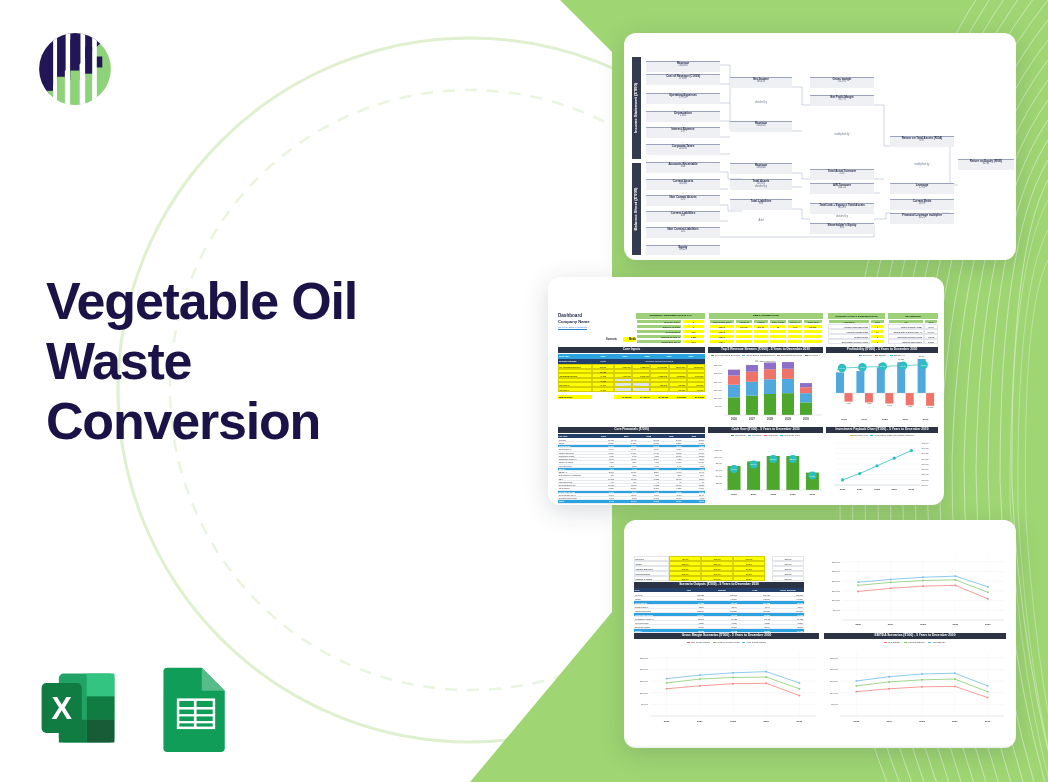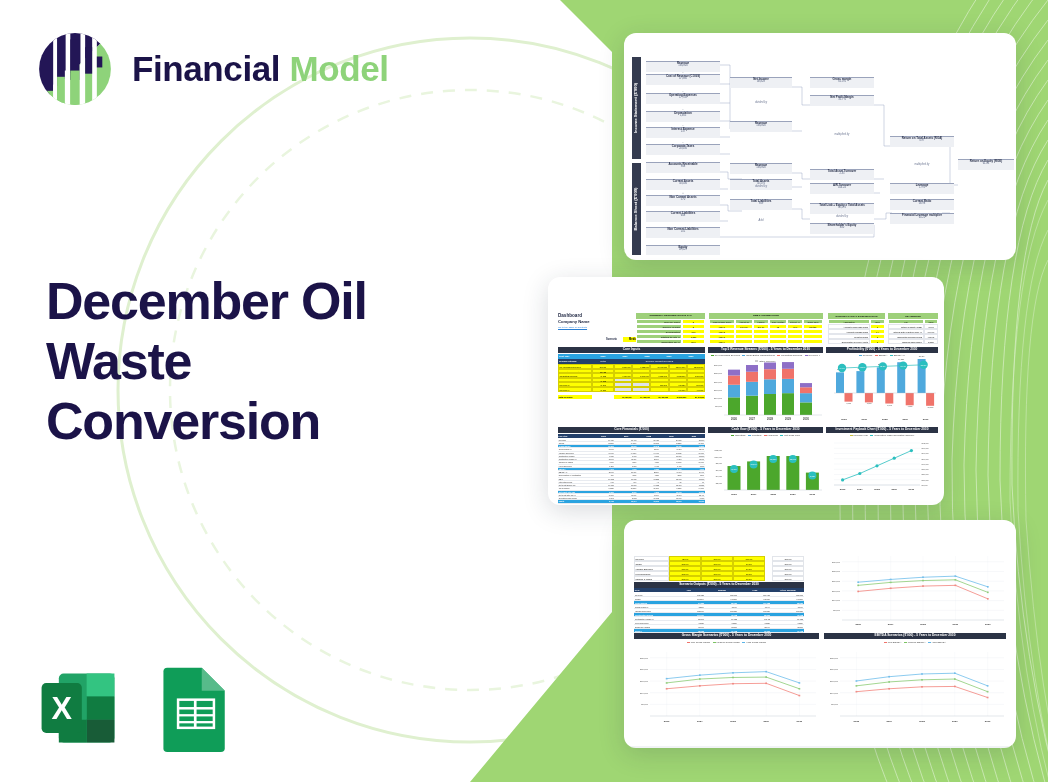--- a/index.html
+++ b/index.html
@@ -152,27 +152,23 @@
           <rect x="14" y="78" width="8" height="30"></rect>
         </g>
 
         <g fill="#ffffff">
           <rect x="37" y="52" width="4" height="58"></rect>
           <rect x="22" y="70" width="4" height="40"></rect>
           <rect x="56" y="44" width="4" height="66"></rect>
         </g>
       </g>
     </svg>
-    <div class="brand-text">
-      <span class="w1">Financial</span>
-      <span class="w2">Model</span>
-    </div>
   </div>
 
-  <div class="hero-title">December Oil Waste Conversion</div>
+  <div class="hero-title">Vegetable Oil Waste Conversion</div>
 
   <div class="file-icons">
     <svg width="92" height="92" viewBox="0 0 48 48">
       <rect x="14" y="6" width="29" height="36" rx="2.5" fill="#21a366"></rect>
       <rect x="28.5" y="6" width="14.5" height="12" fill="#33c481"></rect>
       <rect x="28.5" y="18" width="14.5" height="12" fill="#107c41"></rect>
       <rect x="28.5" y="30" width="14.5" height="12" fill="#185c37"></rect>
       <rect x="14" y="30" width="14.5" height="12" fill="#107c41"></rect>
       <rect x="14" y="18" width="14.5" height="12" fill="#21a366"></rect>
       <rect x="5" y="11" width="21" height="26" rx="2.4" fill="#107c41"></rect>

